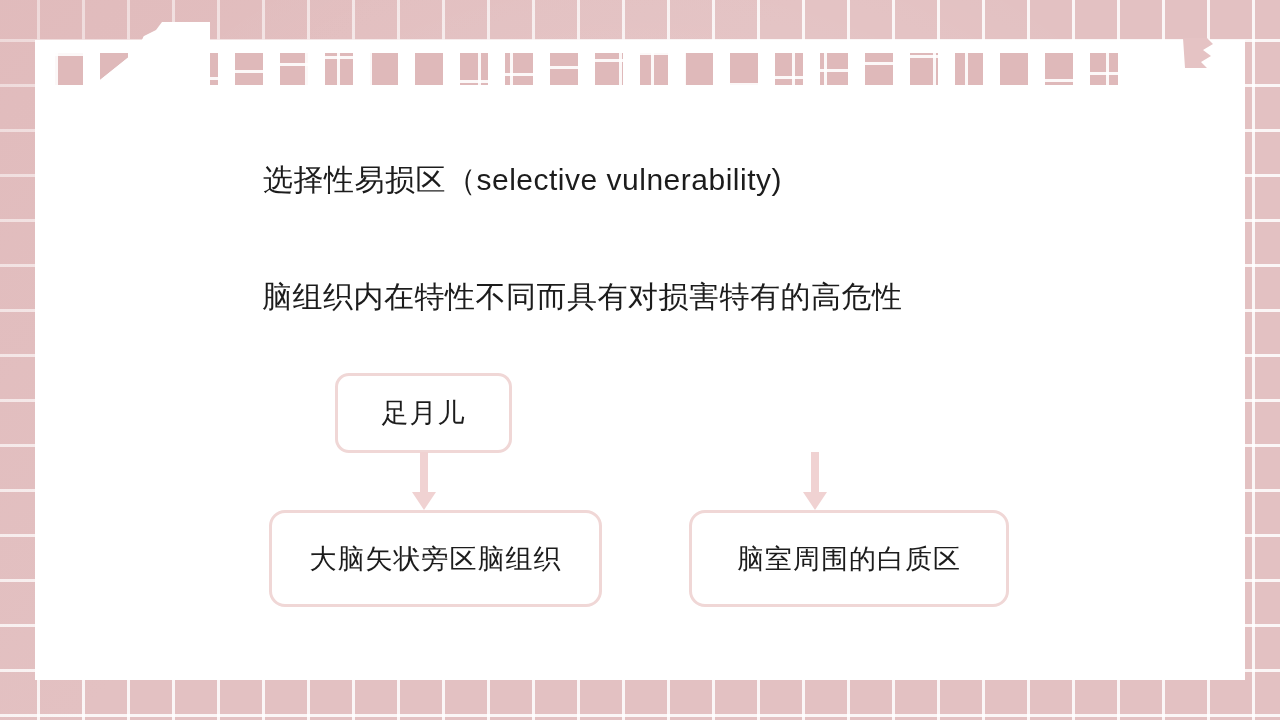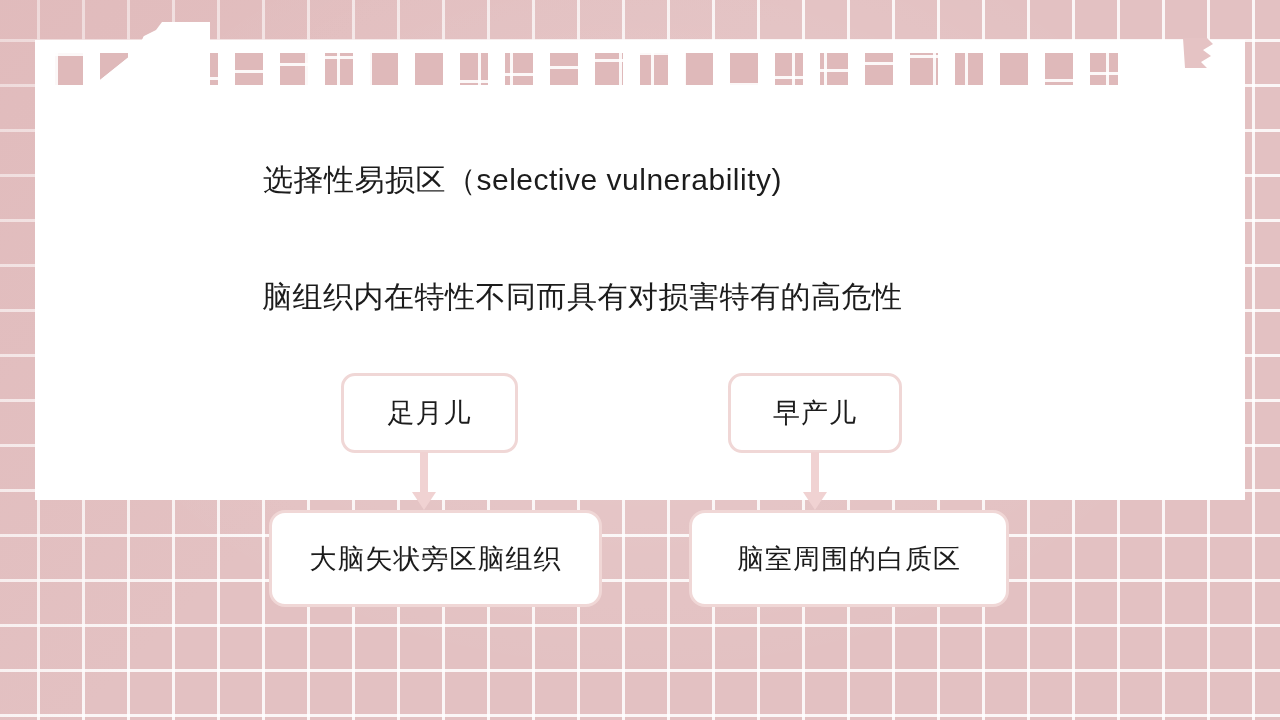--- a/index.html
+++ b/index.html
@@ -42,21 +42,21 @@
       linear-gradient(135deg, rgba(222,180,181,0.45) 0%, rgba(233,199,200,0.0) 40%);
     pointer-events: none;
   }
 
   
   .card {
     position: absolute;
     left: 35px;
     top: 40px;
     width: 1210px;
-    height: 460px;
+    height: 640px;
     background: #ffffff;
   }
 
   
   .dot-band {
     position: absolute;
     left: 20px;
     top: 13px;
     width: 1175px;
     height: 32px;
@@ -138,21 +138,21 @@
     border: 3px solid #f0d7d6;
     border-radius: 14px;
     background: #ffffff;
     display: flex;
     align-items: center;
     justify-content: center;
     color: #1c1c1c;
     font-size: 27px;
     letter-spacing: 1px;
   }
-  .node-top-left   { left: 300px; top: 333px; width: 177px; height: 80px; margin-left: 6px; }
+  .node-top-left   { left: 300px; top: 333px; width: 177px; height: 80px; }
   .node-top-right  { left: 693px; top: 333px; width: 174px; height: 80px; }
   .node-bot-left   { left: 234px; top: 470px; width: 333px; height: 97px; border-radius: 16px; }
   .node-bot-right  { left: 654px; top: 470px; width: 320px; height: 97px; border-radius: 16px; }
 
   .arrow {
     position: absolute;
     width: 30px;
     height: 60px;
   }
   .arrow-left  { left: 374px; top: 412px; }
@@ -209,23 +209,20 @@
       <div class="line-1"><span class="cn">选择性易损区</span><span class="en">（selective vulnerability)</span></div>
       <div class="line-2">脑组织内在特性不同而具有对损害特有的高危性</div>
     </div>
 
     <div class="flow">
 
       <div class="node node-top-left">
         <span>足月儿</span>
       </div>
 
-      <div class="node node-top-right">
-        <span>早产儿</span>
-      </div>
 
       <div class="node node-bot-right">
         <span>脑室周围的白质区</span>
       </div>
 
       <div class="node node-bot-left">
         <span>大脑矢状旁区脑组织</span>
       </div>
 
       <svg class="arrow arrow-left" viewBox="0 0 30 60">

